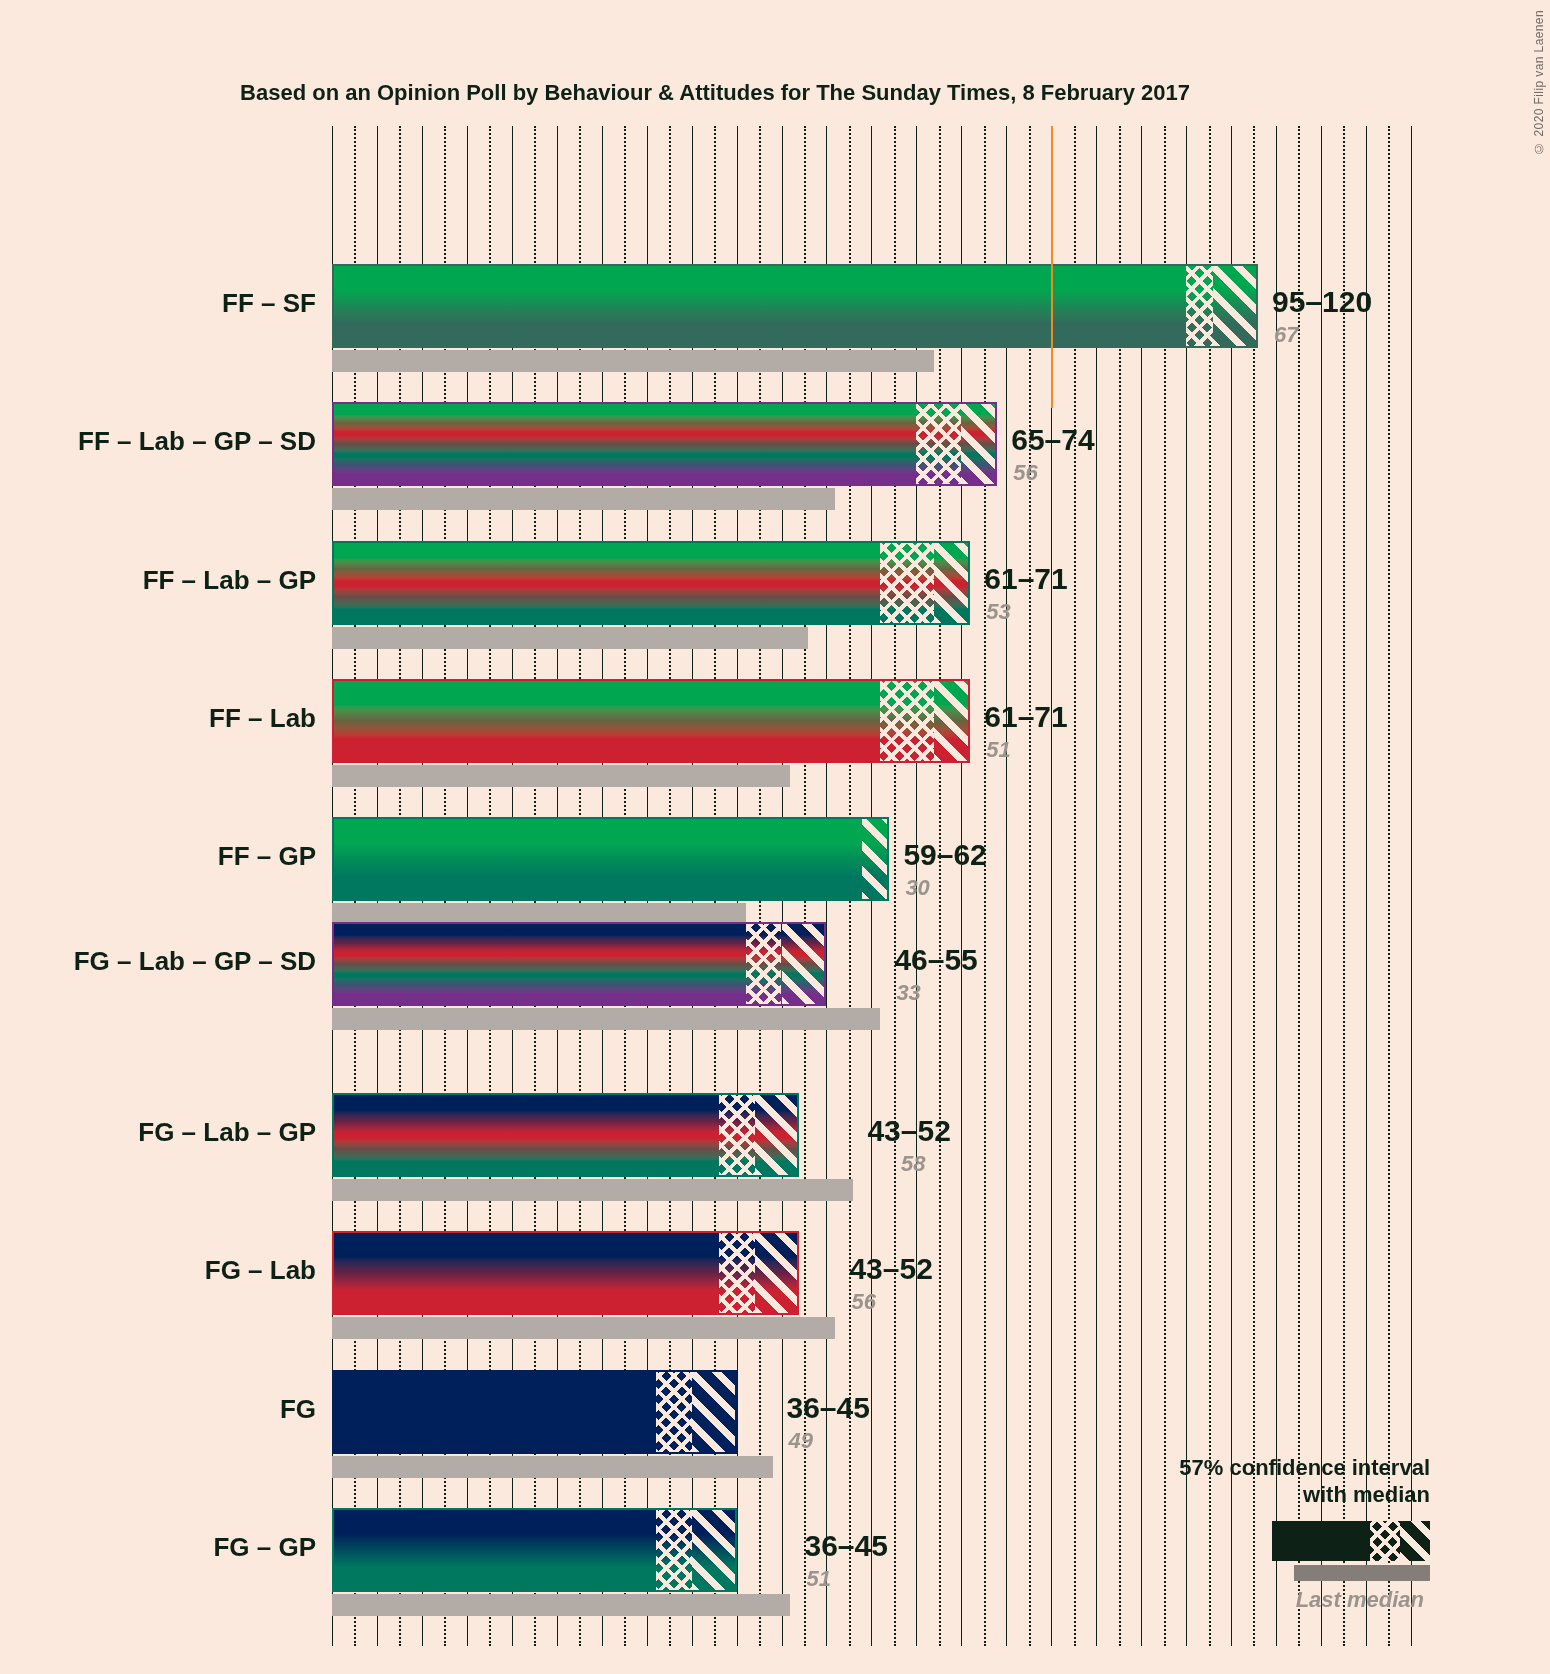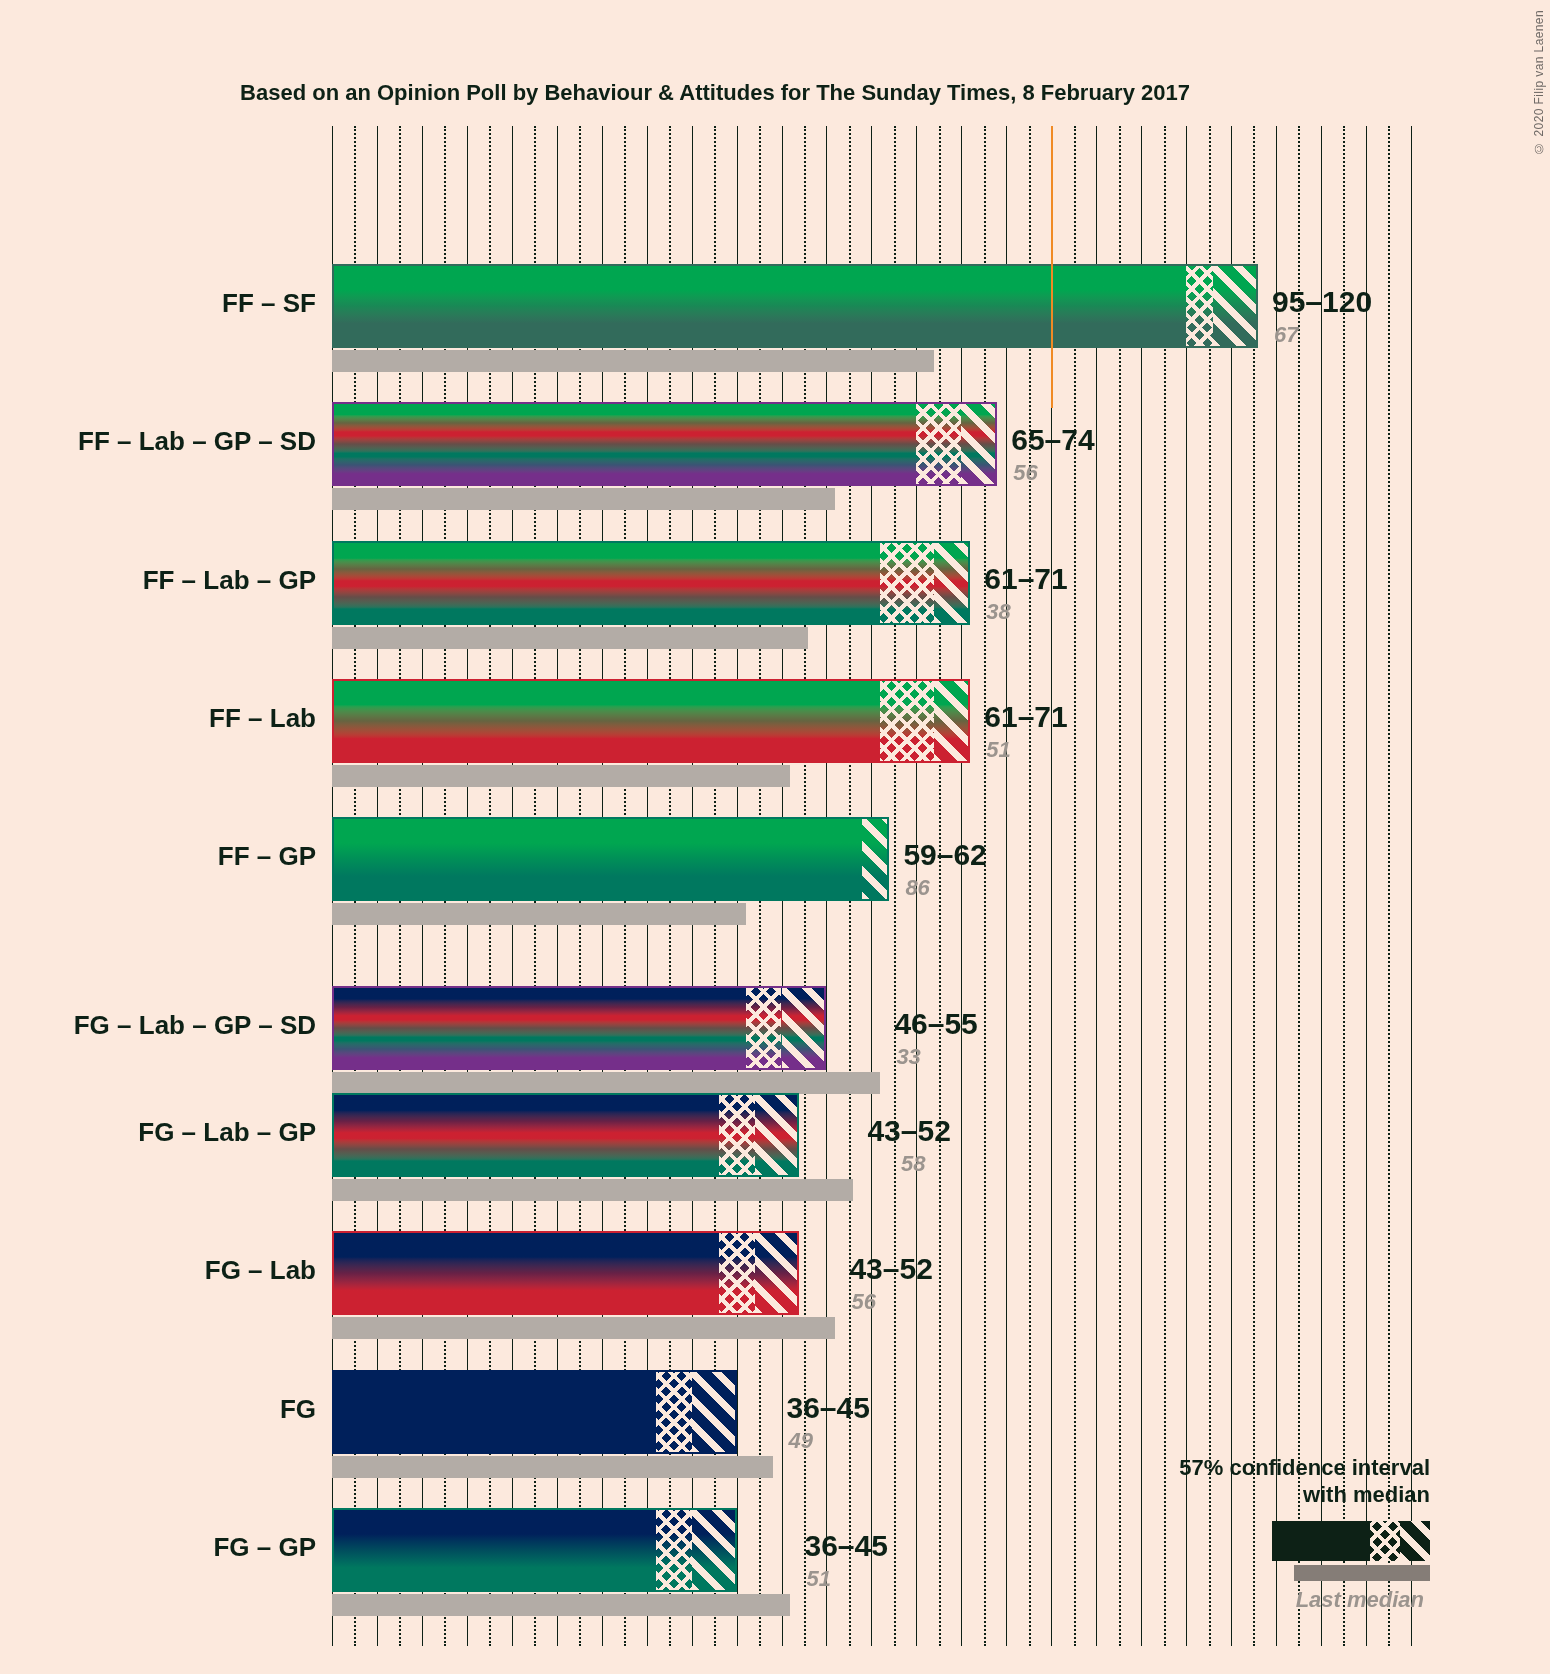--- a/index.html
+++ b/index.html
@@ -243,21 +243,21 @@
               <div class="band" style="background: linear-gradient(rgb(0, 166, 80) 0%, rgb(0, 166, 80) 42%, rgb(0, 166, 80) 62%, color-mix(in srgb, rgb(204, 33, 49), rgb(0, 166, 80)) 100%);"></div>
               <div class="band" style="background: linear-gradient(color-mix(in srgb, rgb(0, 166, 80), rgb(204, 33, 49)) 0%, rgb(204, 33, 49) 42%, rgb(204, 33, 49) 62%, color-mix(in srgb, rgb(0, 120, 95), rgb(204, 33, 49)) 100%);"></div>
               <div class="band" style="background: linear-gradient(color-mix(in srgb, rgb(204, 33, 49), rgb(0, 120, 95)) 0%, rgb(0, 120, 95) 42%, rgb(0, 120, 95) 62%, rgb(0, 120, 95) 100%);"></div>
             </div>
             <div class="ci-cross" style="left: 548.39px; width: 53.94px;"></div>
             <div class="ci-hatch" style="left: 602.33px; width: 35.96px;"></div>
             <div class="baroutline" style="border: 2px solid rgb(0, 120, 95);"></div>
           </div>
           <div class="lastbar" style="left: 0px; top: 86px; width: 476.47px; height: 22px;"></div>
           <div class="valmain" style="left: 652.29px; top: 21px;">61–71</div>
-          <div class="vallast" style="left: 654.29px; top: 58px;">38</div>
+          <div class="vallast" style="left: 654.29px; top: 58px;">53</div>
         </div>
         <div class="row" style="top: 552.727px; height: 138.182px;">
           <div class="rowlabel" style="left: -1196px; right: auto; width: 1180px; top: 24px;">FF – Lab</div>
           <div class="bar" style="width: 638.29px; height: 84px;">
             <div class="bandstack">
               <div class="band" style="background: linear-gradient(rgb(0, 166, 80) 0%, rgb(0, 166, 80) 42%, rgb(0, 166, 80) 62%, color-mix(in srgb, rgb(204, 33, 49), rgb(0, 166, 80)) 100%);"></div>
               <div class="band" style="background: linear-gradient(color-mix(in srgb, rgb(0, 166, 80), rgb(204, 33, 49)) 0%, rgb(204, 33, 49) 42%, rgb(204, 33, 49) 62%, rgb(204, 33, 49) 100%);"></div>
             </div>
             <div class="ci-cross" style="left: 548.39px; width: 53.94px;"></div>
             <div class="ci-hatch" style="left: 602.33px; width: 35.96px;"></div>
@@ -273,23 +273,23 @@
             <div class="bandstack">
               <div class="band" style="background: linear-gradient(rgb(0, 166, 80) 0%, rgb(0, 166, 80) 42%, rgb(0, 166, 80) 62%, color-mix(in srgb, rgb(0, 120, 95), rgb(0, 166, 80)) 100%);"></div>
               <div class="band" style="background: linear-gradient(color-mix(in srgb, rgb(0, 166, 80), rgb(0, 120, 95)) 0%, rgb(0, 120, 95) 42%, rgb(0, 120, 95) 62%, rgb(0, 120, 95) 100%);"></div>
             </div>
             <div class="ci-cross" style="left: 530.41px; width: 0px;"></div>
             <div class="ci-hatch" style="left: 530.41px; width: 26.97px;"></div>
             <div class="baroutline" style="border: 2px solid rgb(0, 120, 95);"></div>
           </div>
           <div class="lastbar" style="left: 0px; top: 86px; width: 413.54px; height: 22px;"></div>
           <div class="valmain" style="left: 571.38px; top: 21px;">59–62</div>
-          <div class="vallast" style="left: 573.38px; top: 58px;">86</div>
-        </div>
-        <div class="row" style="top: 860px; height: 138.182px;">
+          <div class="vallast" style="left: 573.38px; top: 58px;">30</div>
+        </div>
+        <div class="row" style="top: 796px; height: 138.182px;">
           <div class="rowlabel" style="left: -1196px; right: auto; width: 1180px; top: 24px;">FG – Lab – GP – SD</div>
           <div class="bar" style="width: 494.45px; height: 84px;">
             <div class="bandstack">
               <div class="band" style="background: linear-gradient(rgb(0, 32, 91) 0%, rgb(0, 32, 91) 42%, rgb(0, 32, 91) 62%, color-mix(in srgb, rgb(204, 33, 49), rgb(0, 32, 91)) 100%);"></div>
               <div class="band" style="background: linear-gradient(color-mix(in srgb, rgb(0, 32, 91), rgb(204, 33, 49)) 0%, rgb(204, 33, 49) 42%, rgb(204, 33, 49) 62%, color-mix(in srgb, rgb(0, 120, 95), rgb(204, 33, 49)) 100%);"></div>
               <div class="band" style="background: linear-gradient(color-mix(in srgb, rgb(204, 33, 49), rgb(0, 120, 95)) 0%, rgb(0, 120, 95) 42%, rgb(0, 120, 95) 62%, color-mix(in srgb, rgb(117, 47, 138), rgb(0, 120, 95)) 100%);"></div>
               <div class="band" style="background: linear-gradient(color-mix(in srgb, rgb(0, 120, 95), rgb(117, 47, 138)) 0%, rgb(117, 47, 138) 42%, rgb(117, 47, 138) 62%, rgb(117, 47, 138) 100%);"></div>
             </div>
             <div class="ci-cross" style="left: 413.54px; width: 35.96px;"></div>
             <div class="ci-hatch" style="left: 449.5px; width: 44.95px;"></div>

